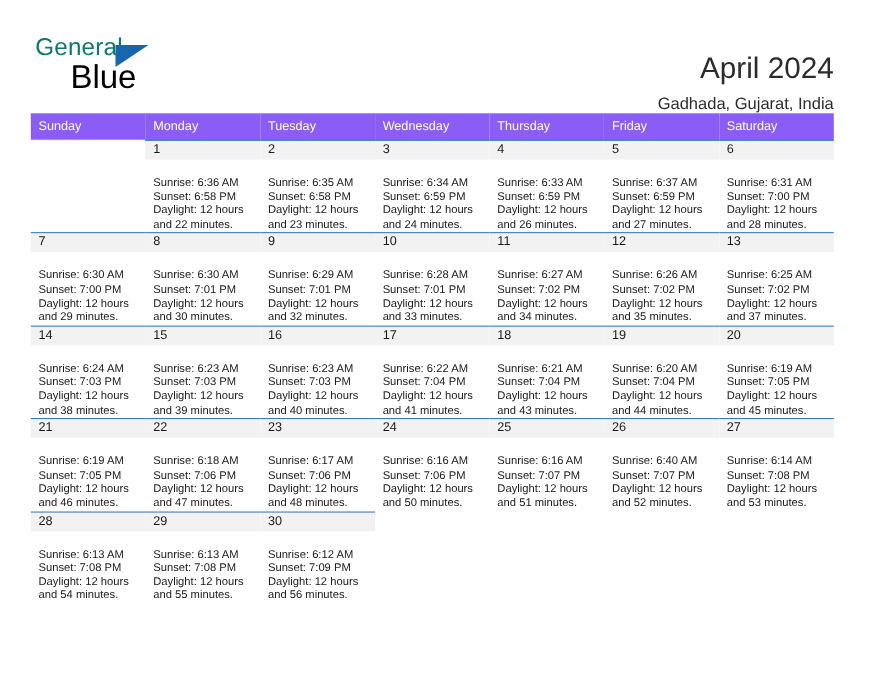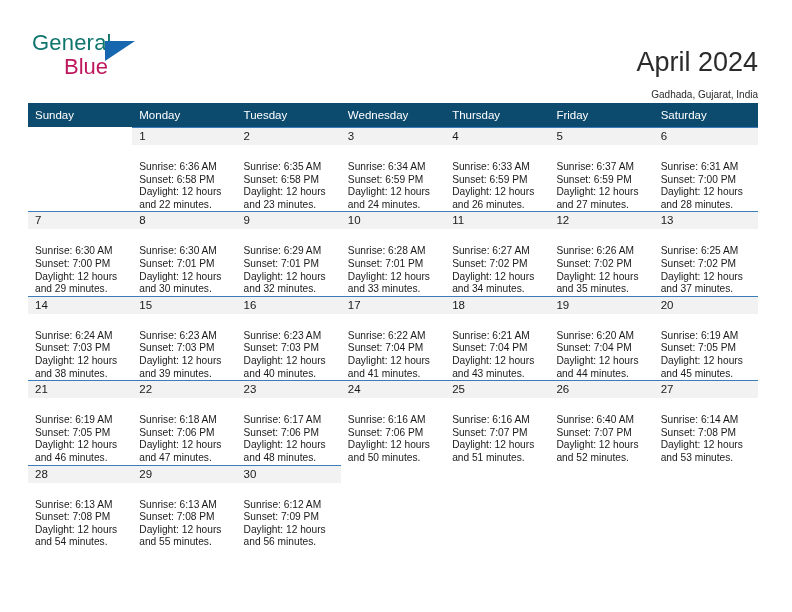--- a/index.html
+++ b/index.html
@@ -51,61 +51,61 @@
     top: 11px;
     width: 0;
     height: 0;
     border-left: 30px solid #1666b0;
     border-bottom: 20px solid transparent;
   }
   .logo-blue {
     position: absolute;
     left: 32px;
     top: 24px;
-    font-size: 22px;
-    color: #be185d;
+    font-size: 30px;
+    color: #000000;
     font-family: "Liberation Sans", sans-serif;
   }
   .title-block {
     position: absolute;
     right: 0;
     top: 0;
     text-align: right;
   }
   .title {
     font-size: 27px;
     color: #2b2b2b;
     line-height: 32px;
     white-space: nowrap;
     margin-top: 20px;
   }
   .subtitle {
     margin-top: 8px;
-    font-size: 10px;
+    font-size: 15px;
     color: #2b2b2b;
     line-height: 17px;
     white-space: nowrap;
     text-align: right;
   }
 
   
   .calendar {
     position: absolute;
     left: 28px;
     top: 103px;
     width: 730px;
   }
   table.cal {
     border-collapse: collapse;
     table-layout: fixed;
     width: 730px;
   }
   table.cal col { width: 104.28px; }
   thead th {
-    background: #0c4a6e;
+    background: #8b5cf6;
     color: #ffffff;
     font-weight: normal;
     font-size: 11.5px;
     text-align: left;
     padding: 5px 0 5px 7px;
     height: 14px;
     border: none;
   }
   tbody td {
     vertical-align: top;

